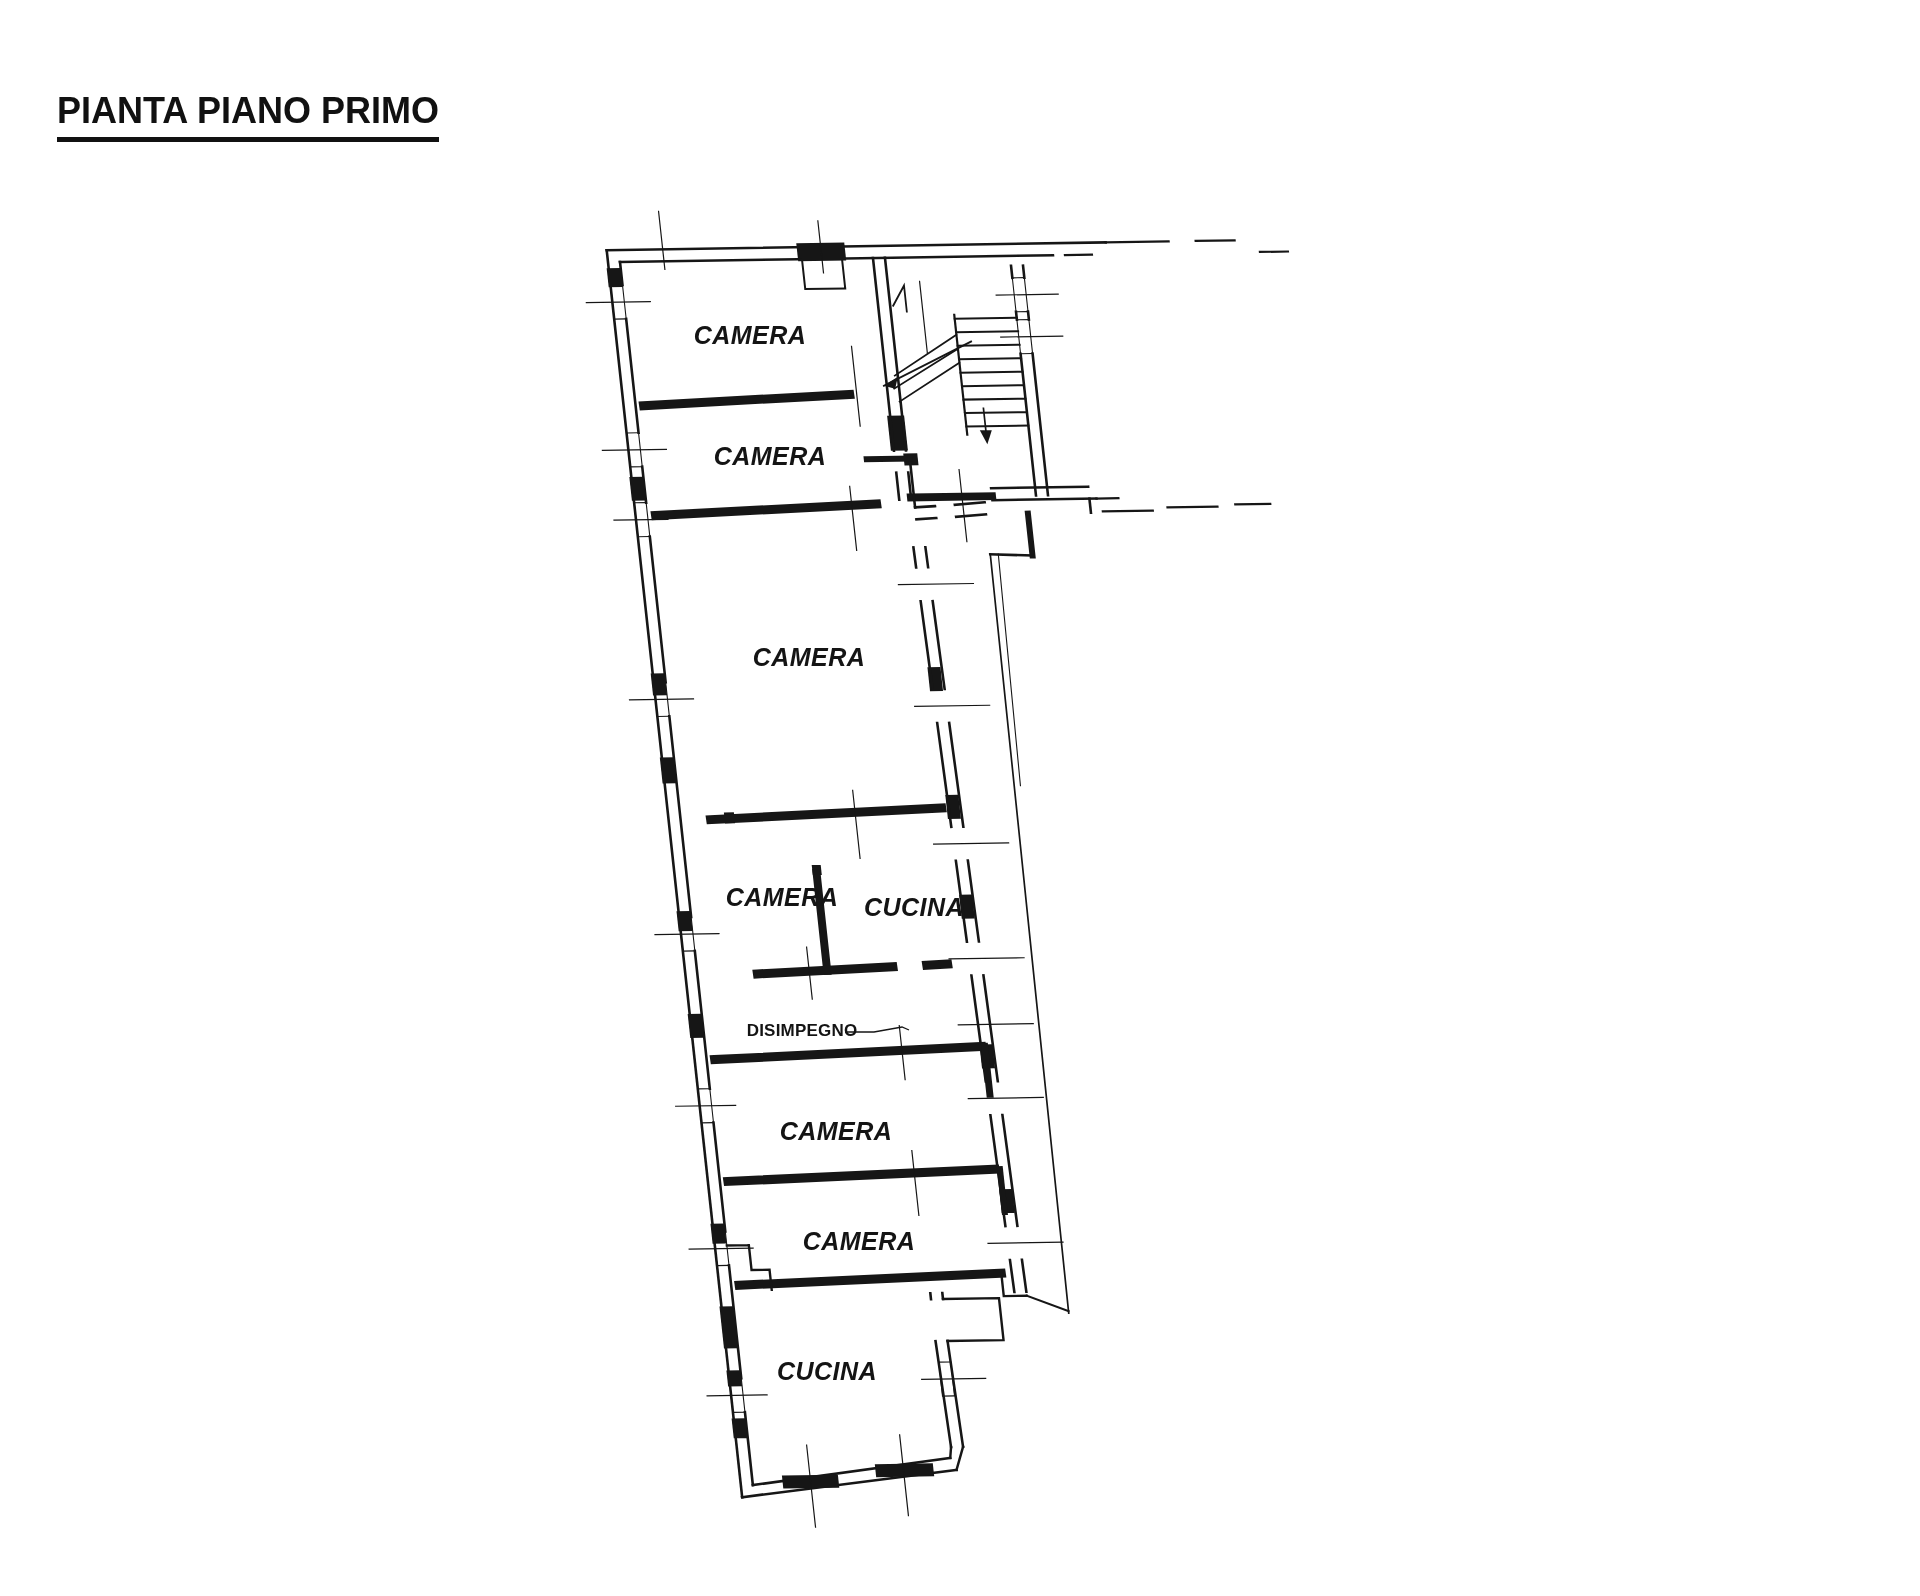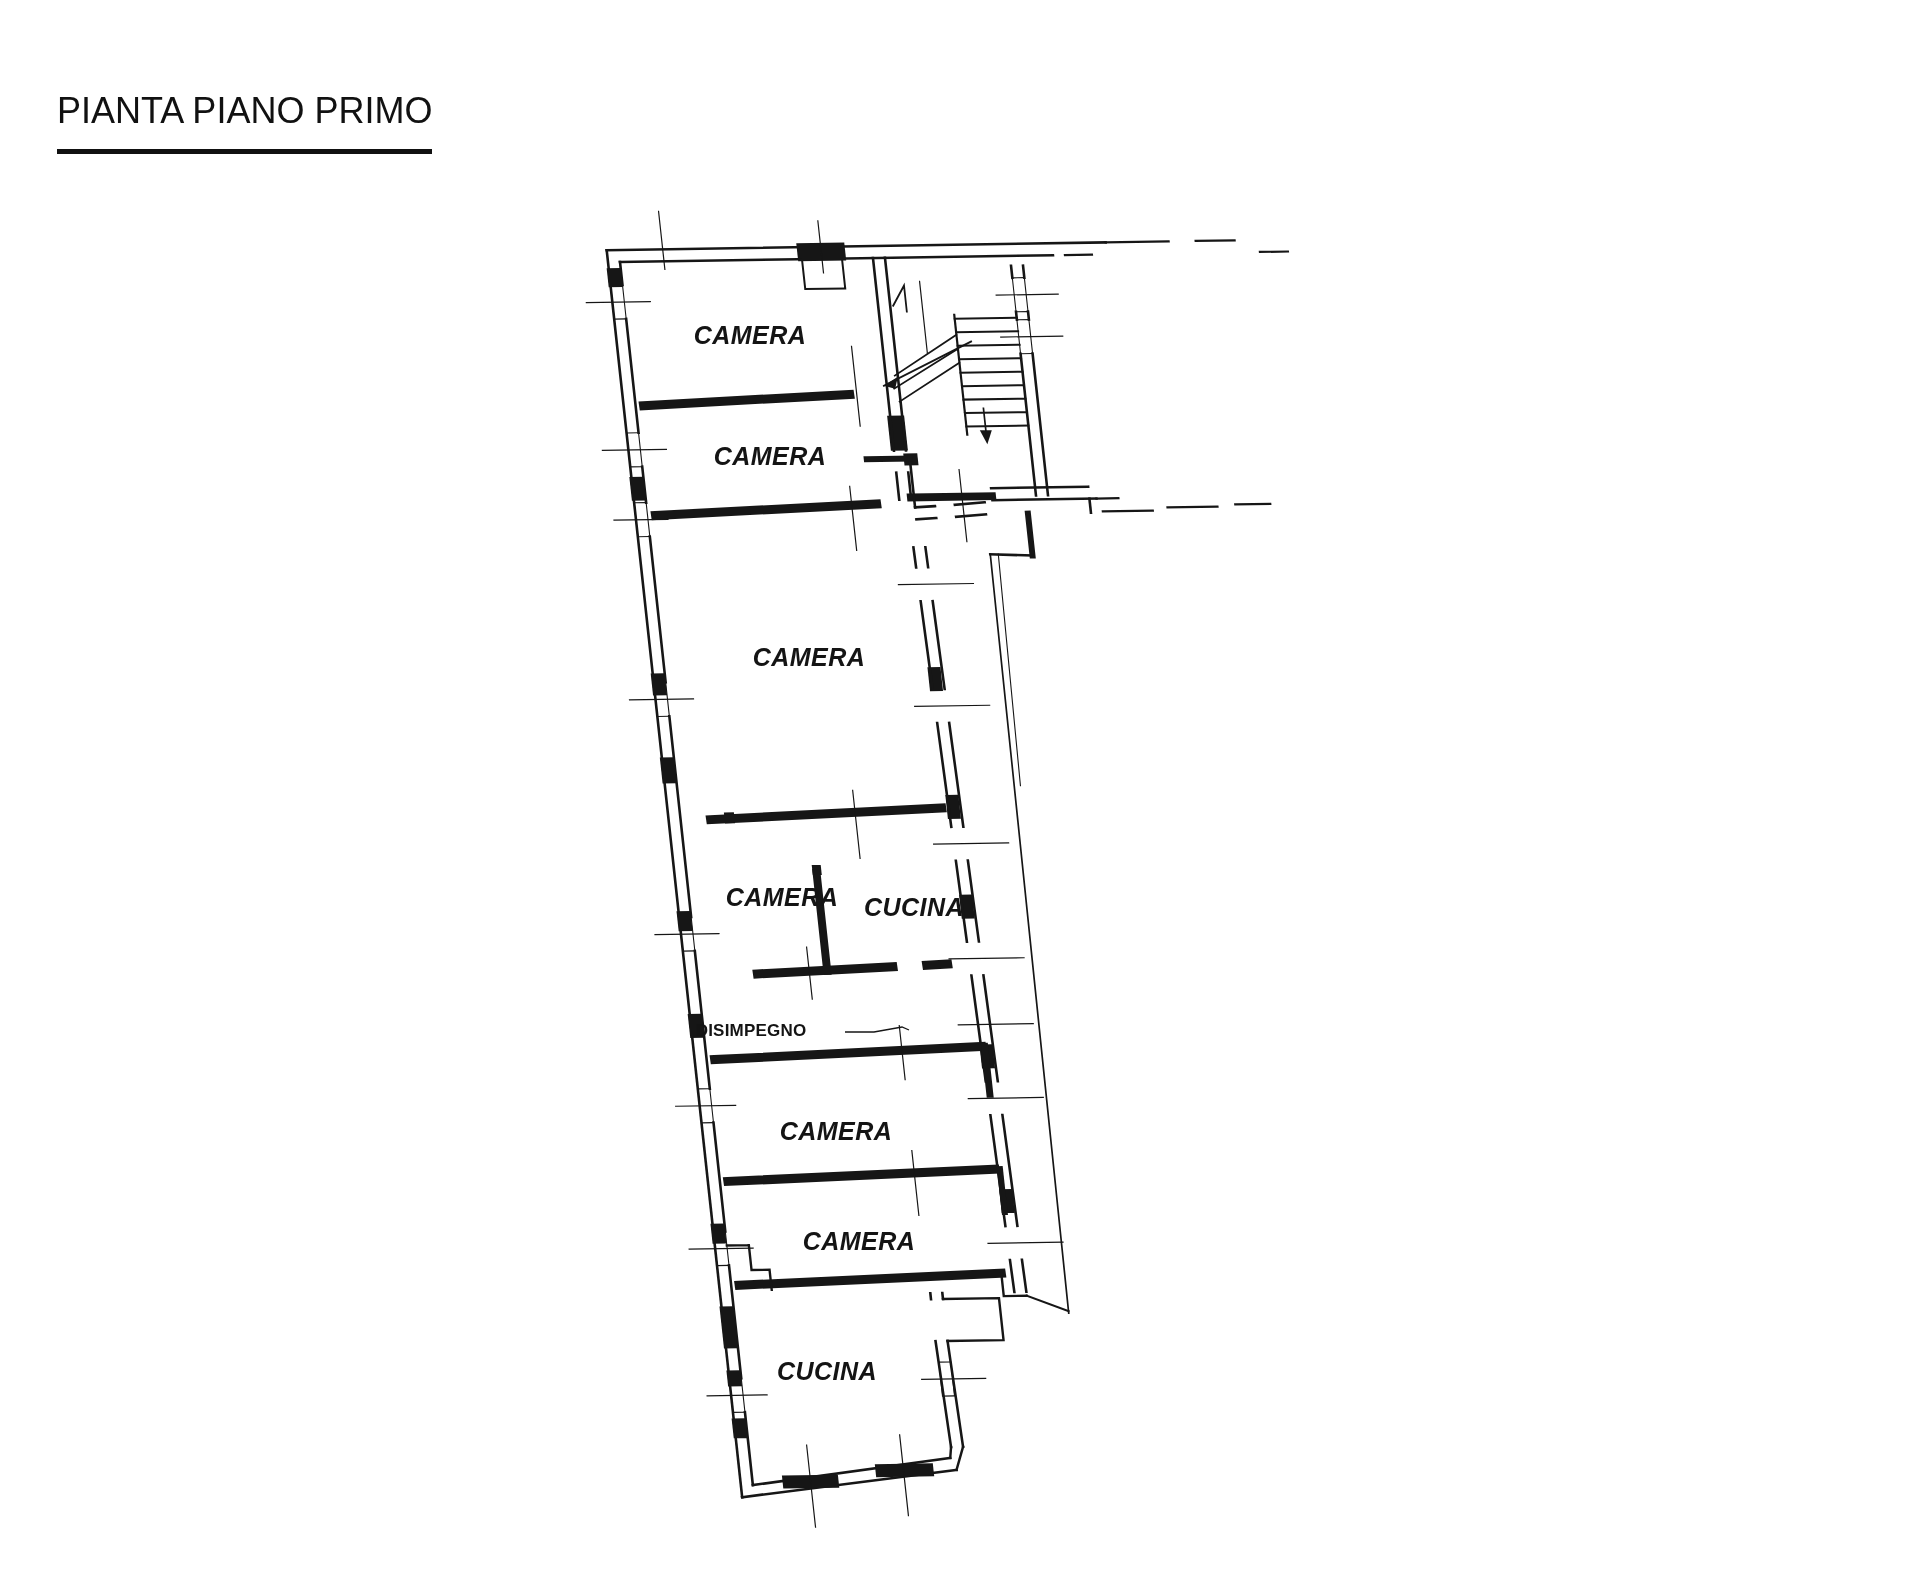--- a/index.html
+++ b/index.html
@@ -5,24 +5,24 @@
   html,body{margin:0;padding:0;}
   body{
     width:1920px;height:1596px;position:relative;overflow:hidden;
     background:#ffffff;
     font-family:"Liberation Sans", sans-serif;
     color:#161616;
   }
   .page{position:absolute;inset:0;}
   .title{
     position:absolute;left:57px;top:92px;
-    font-size:36px;font-weight:400;letter-spacing:0px;
+    font-size:36px;font-weight:700;letter-spacing:0px;
     color:#111;
     border-bottom:5px solid #111;
-    padding-bottom:19px;
+    padding-bottom:7px;
     line-height:1.05;
     white-space:nowrap;
   }
   .plan-svg{position:absolute;left:0;top:0;}
   .room-label{
     position:absolute;transform:translate(-50%,-50%);
     font-weight:700;color:#141414;white-space:nowrap;
   }
   .lbl-lg{font-size:25px;letter-spacing:0.5px;font-style:italic;}
   .lbl-sm{font-size:17px;letter-spacing:0.2px;}
@@ -176,18 +176,18 @@
     <g stroke="#161616" fill="none" stroke-width="1.3">
       <path d="M 845 1032 H 874 L 902 1027 L 909 1030"></path>
     </g>
   </svg>
 
   <div class="room-label lbl-lg" style="left:750px;top:335px;">CAMERA</div>
   <div class="room-label lbl-lg" style="left:770px;top:456px;">CAMERA</div>
   <div class="room-label lbl-lg" style="left:809px;top:657px;">CAMERA</div>
   <div class="room-label lbl-lg" style="left:782px;top:897px;">CAMERA</div>
   <div class="room-label lbl-lg" style="left:914px;top:907px;">CUCINA</div>
-  <div class="room-label lbl-sm" style="left:751px;top:1031px;">DISIMPEGNO</div>
+  <div class="room-label lbl-sm" style="left:802px;top:1031px;">DISIMPEGNO</div>
   <div class="room-label lbl-lg" style="left:836px;top:1131px;">CAMERA</div>
   <div class="room-label lbl-lg" style="left:859px;top:1241px;">CAMERA</div>
   <div class="room-label lbl-lg" style="left:827px;top:1371px;">CUCINA</div>
 
 </div>
 
 </body></html>

